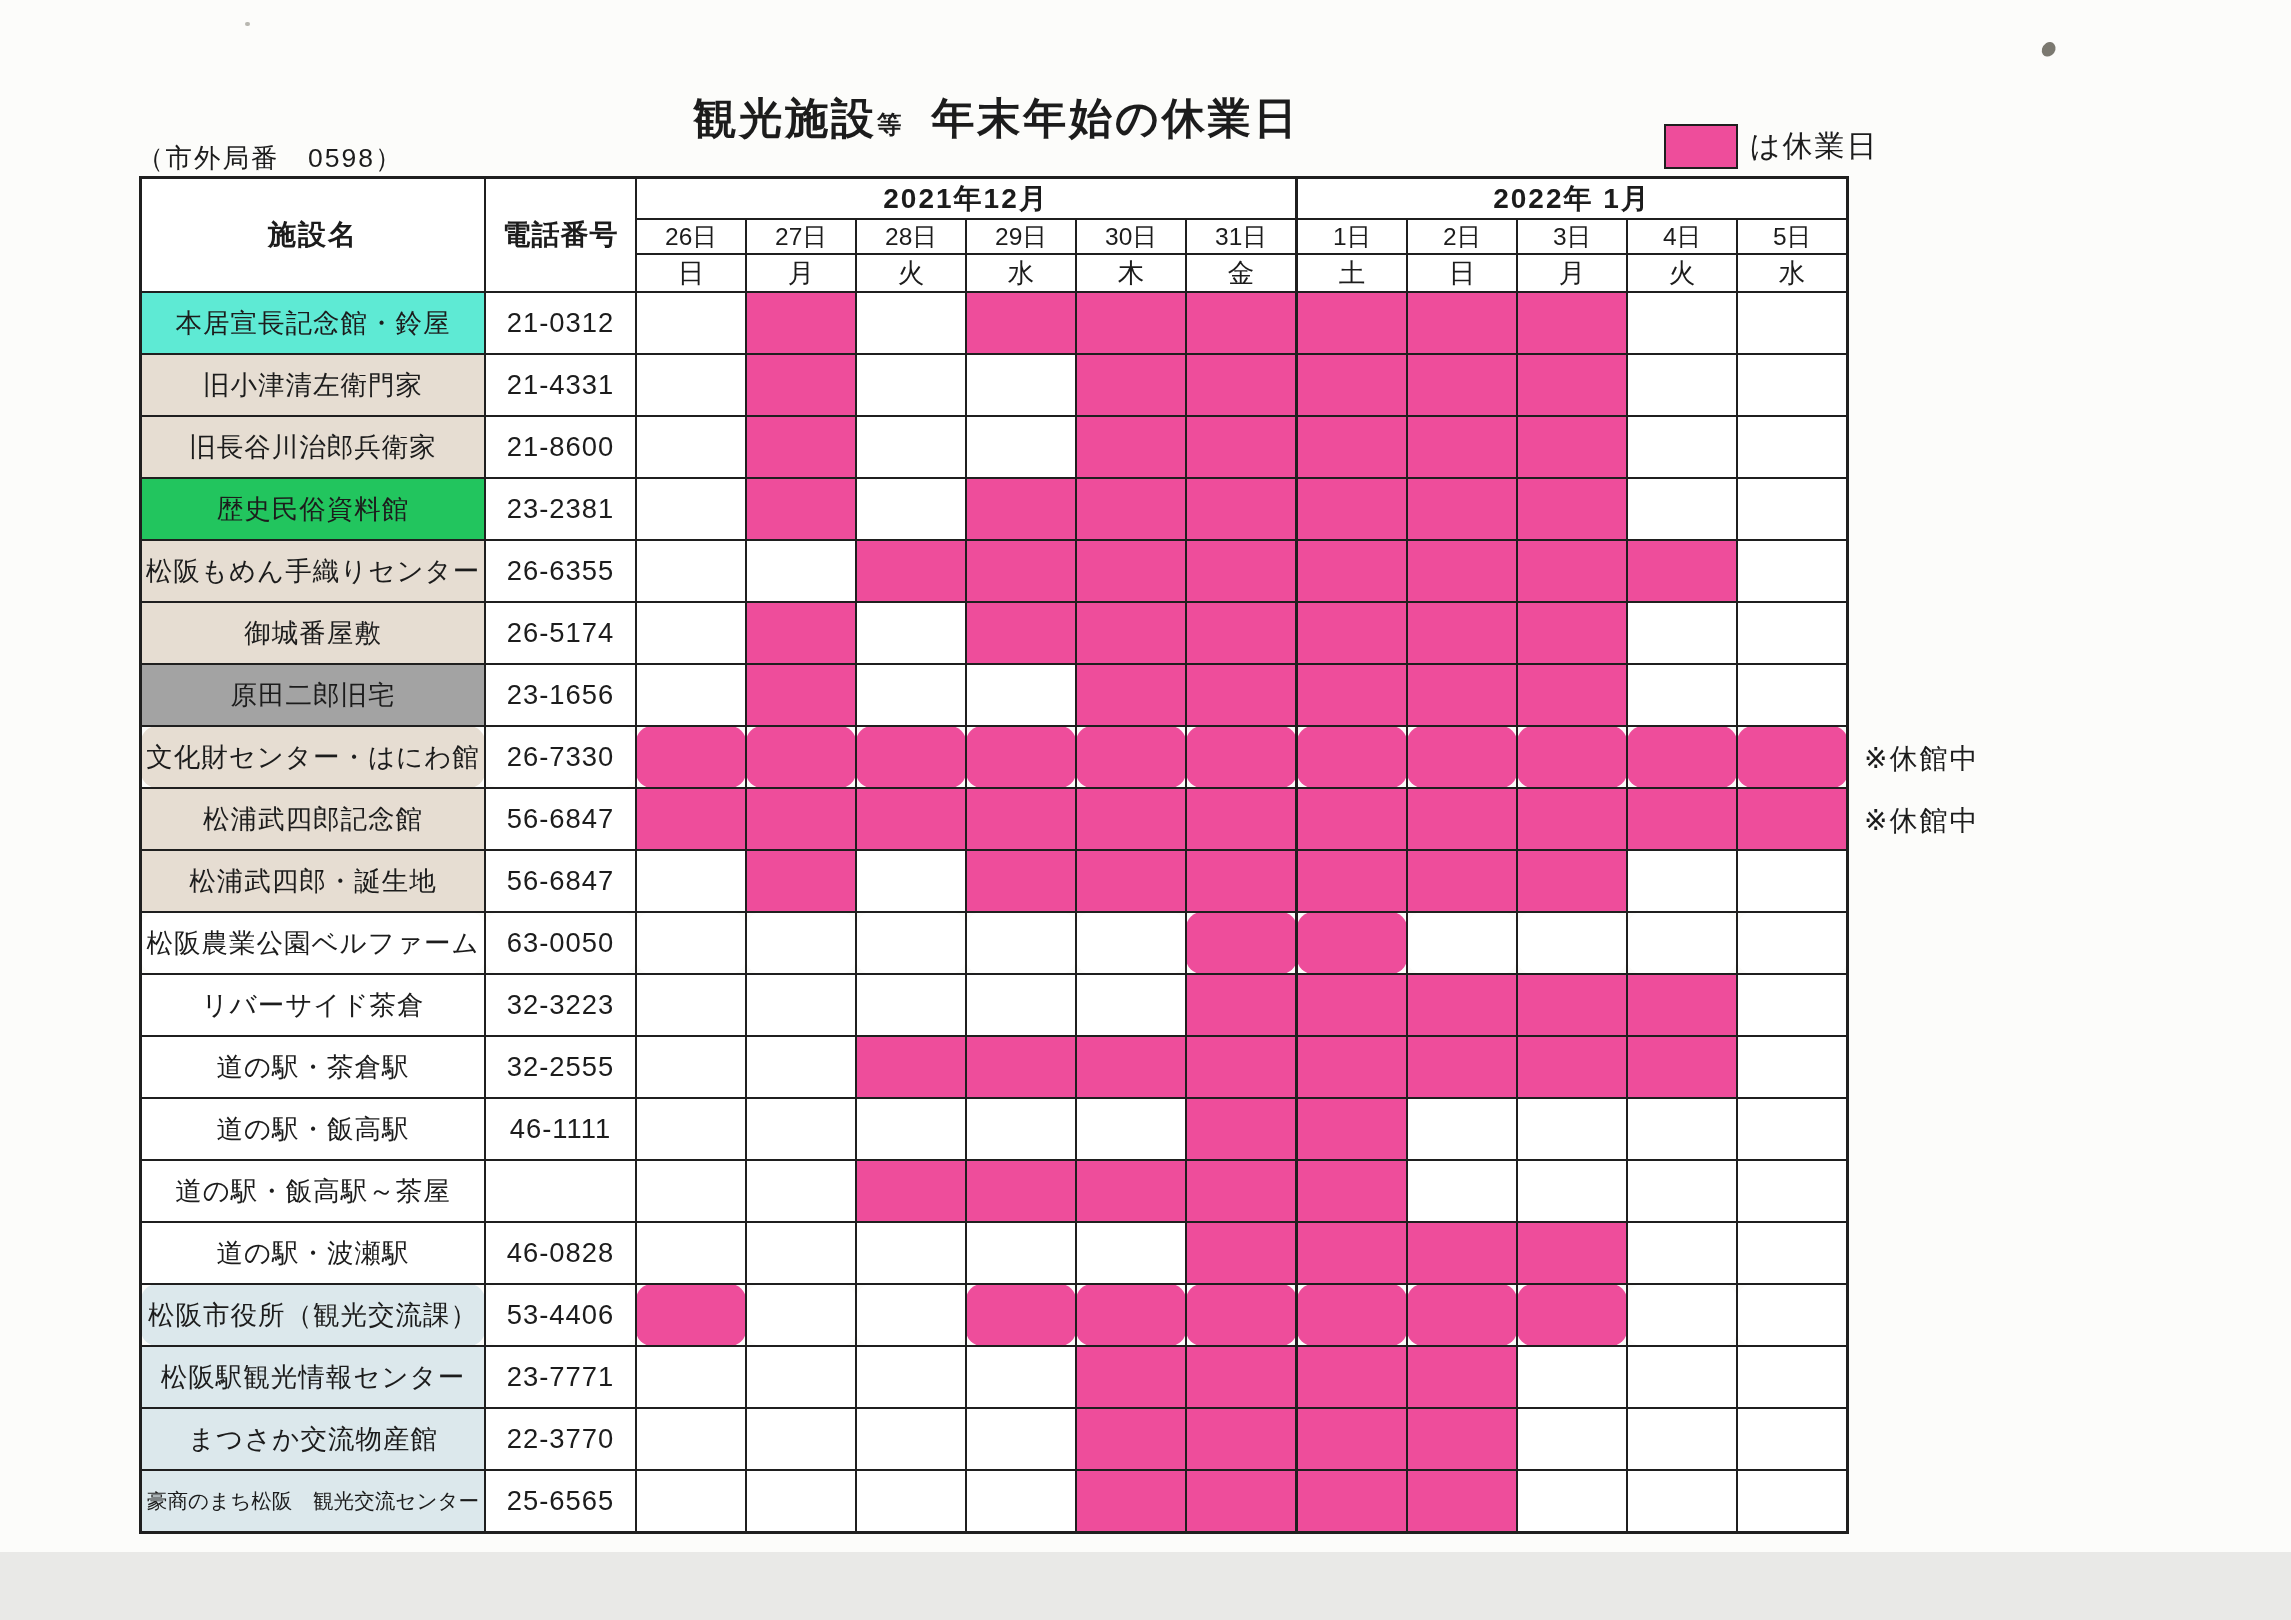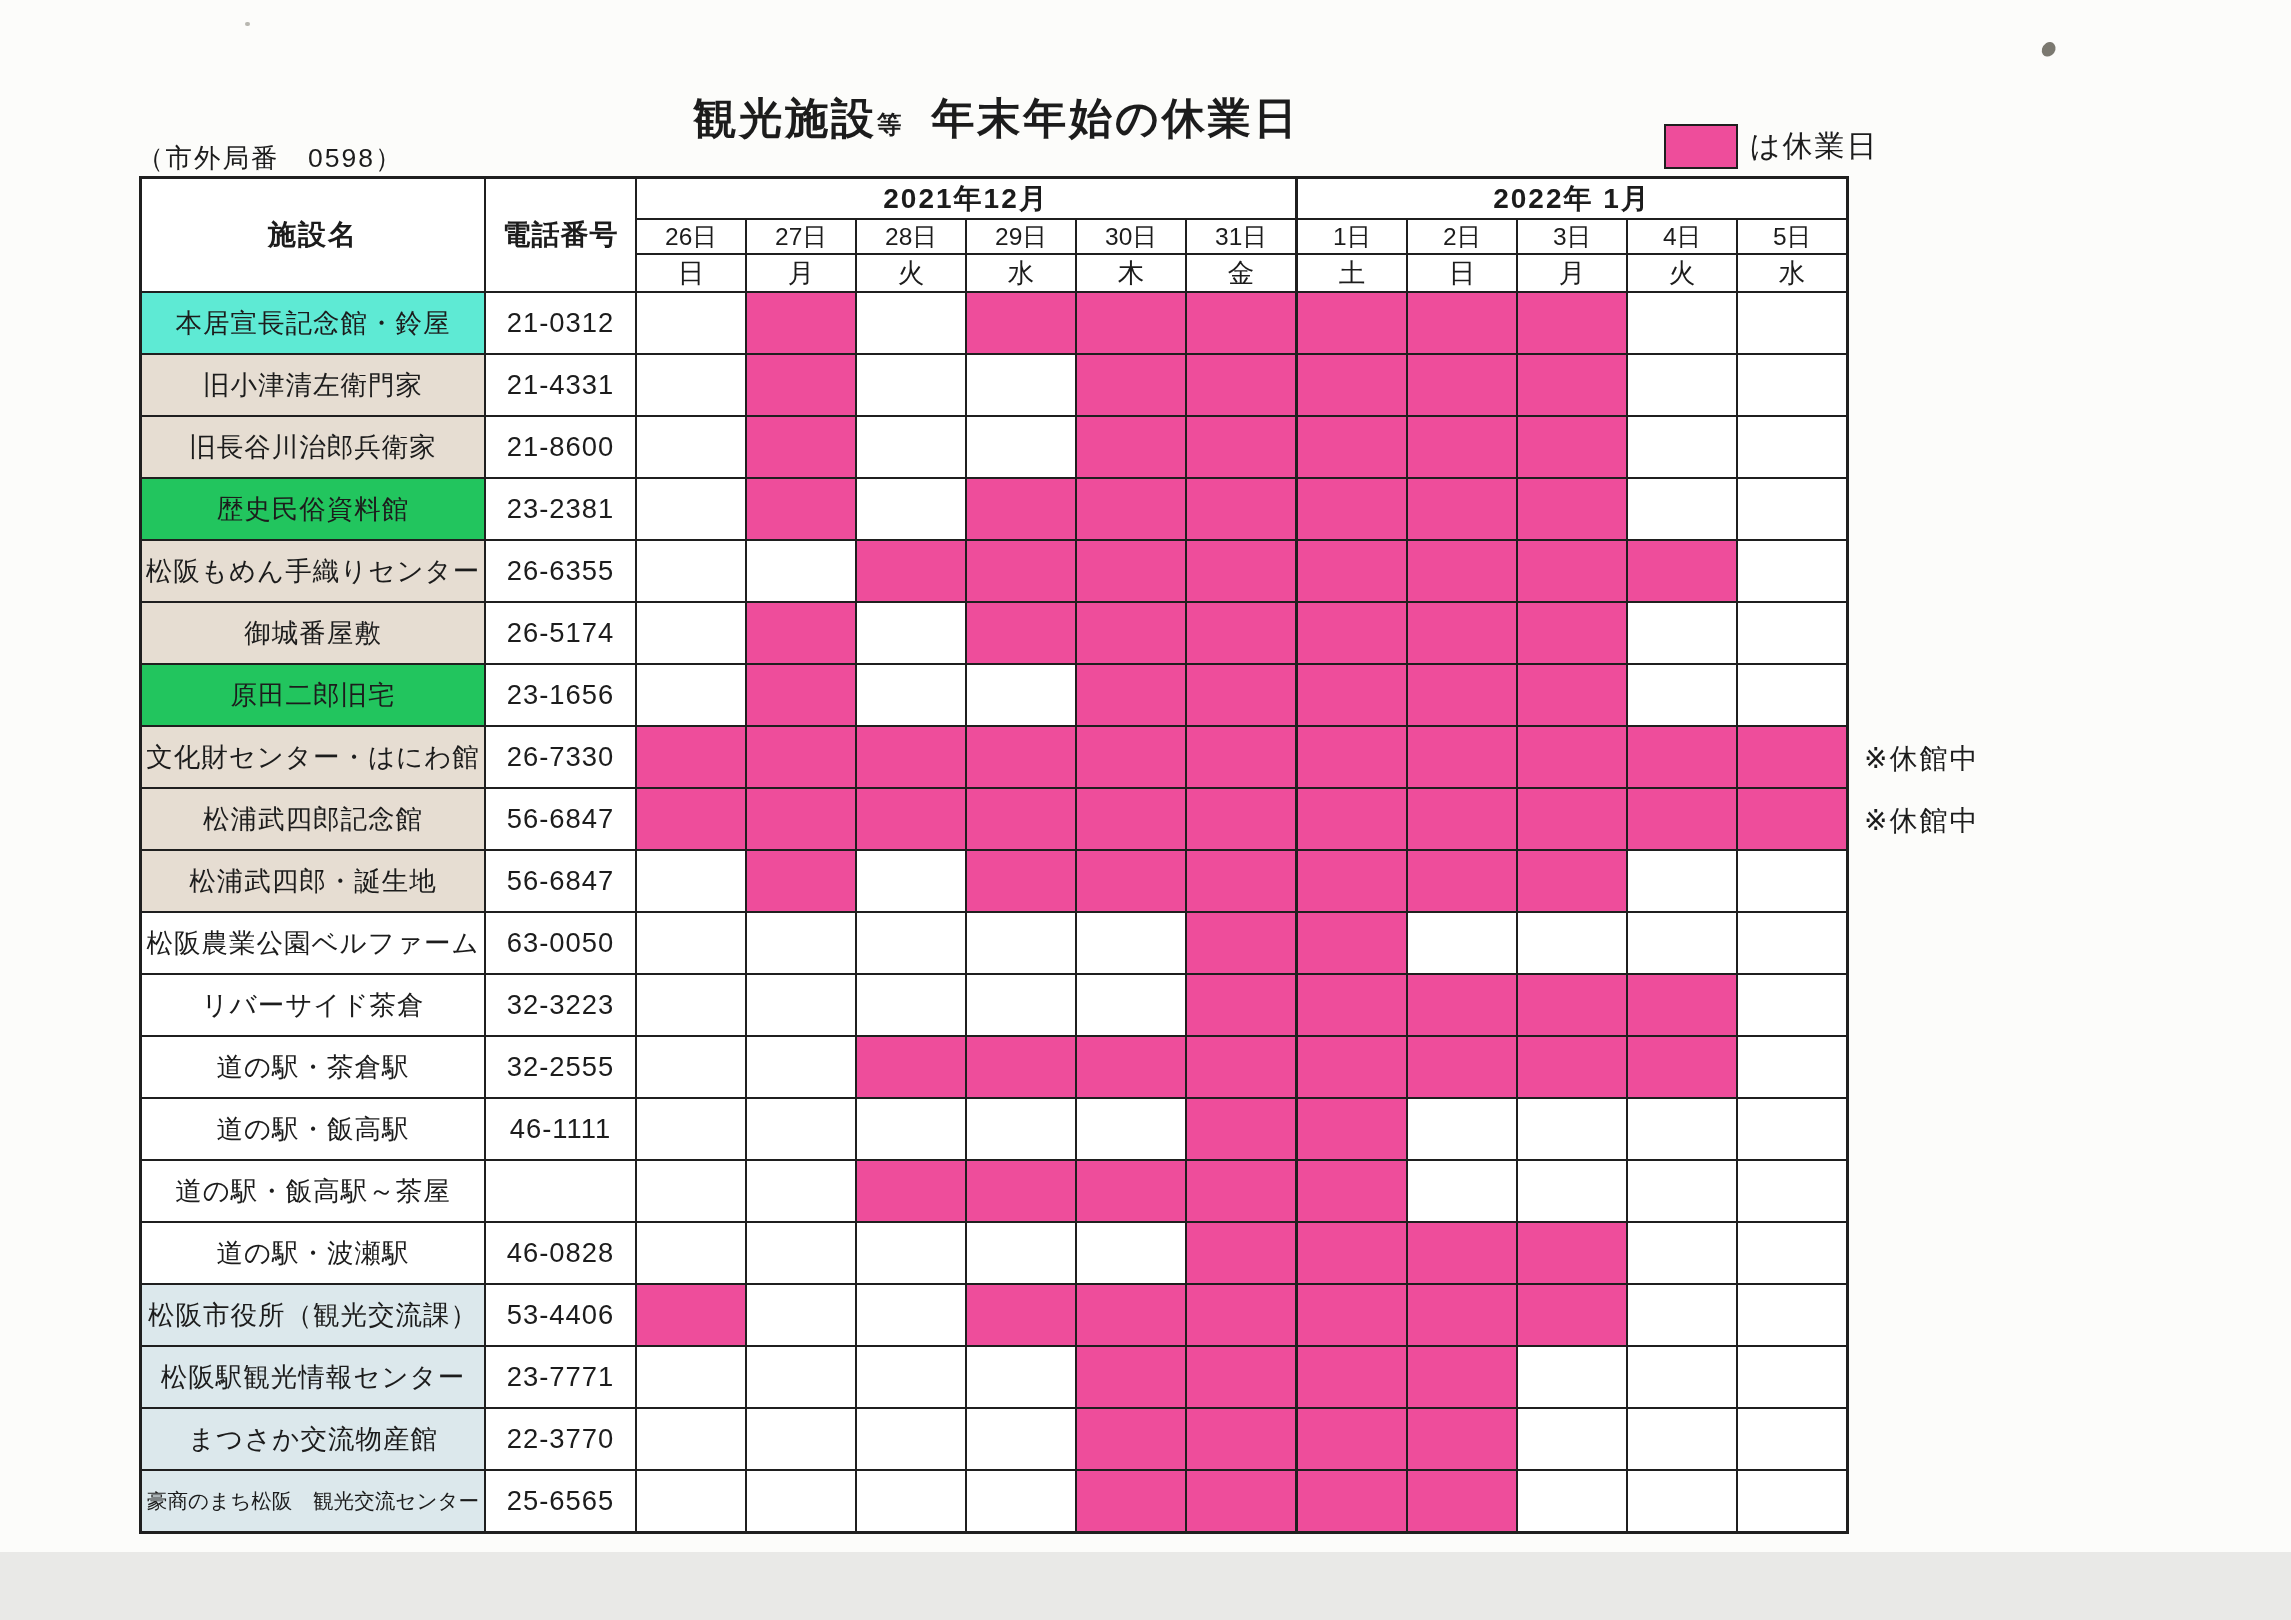--- a/index.html
+++ b/index.html
@@ -93,21 +93,21 @@
   }
   tr.date-row th{width:108px;height:31px;font-size:24.5px;font-weight:500;}
   tr.day-row th{height:31px;font-size:26.5px;font-weight:500;border-bottom-width:2.9px;}
   tbody td{height:60px;font-size:26.5px;}
   td.name-cell{letter-spacing:1px;}
   td.name-cell.long-name{font-size:20.6px;letter-spacing:0;}
   td.phone-cell{font-size:27.4px;letter-spacing:1px;}
   td.day-cell.closed{background:var(--closed);}
   .sep-left{border-left-width:2.9px !important;}
   .month-left{border-left-width:3.9px !important;}
-  tr.separator th,tr.separator td{border-top-width:2.9px;}
+  tr.separator th,tr.separator td{border-top-width:2.9px;border-radius:16px;}
   
   .closed-note{
     position:absolute;
     font-size:28px;
     letter-spacing:2px;
     white-space:nowrap;
   }
   
   .speck{
     position:absolute;
@@ -267,21 +267,21 @@
           <td class="day-cell closed"></td>
           <td class="day-cell closed"></td>
           <td class="day-cell closed"></td>
           <td class="day-cell closed month-left"></td>
           <td class="day-cell closed"></td>
           <td class="day-cell closed"></td>
           <td class="day-cell"></td>
           <td class="day-cell"></td>
         </tr>
         <tr>
-          <td class="name-cell" style="background: #22c55e;">原田二郎旧宅</td>
+          <td class="name-cell" style="background: #a3a3a3;">原田二郎旧宅</td>
           <td class="phone-cell">23-1656</td>
           <td class="day-cell sep-left"></td>
           <td class="day-cell closed"></td>
           <td class="day-cell"></td>
           <td class="day-cell"></td>
           <td class="day-cell closed"></td>
           <td class="day-cell closed"></td>
           <td class="day-cell closed month-left"></td>
           <td class="day-cell closed"></td>
           <td class="day-cell closed"></td>

